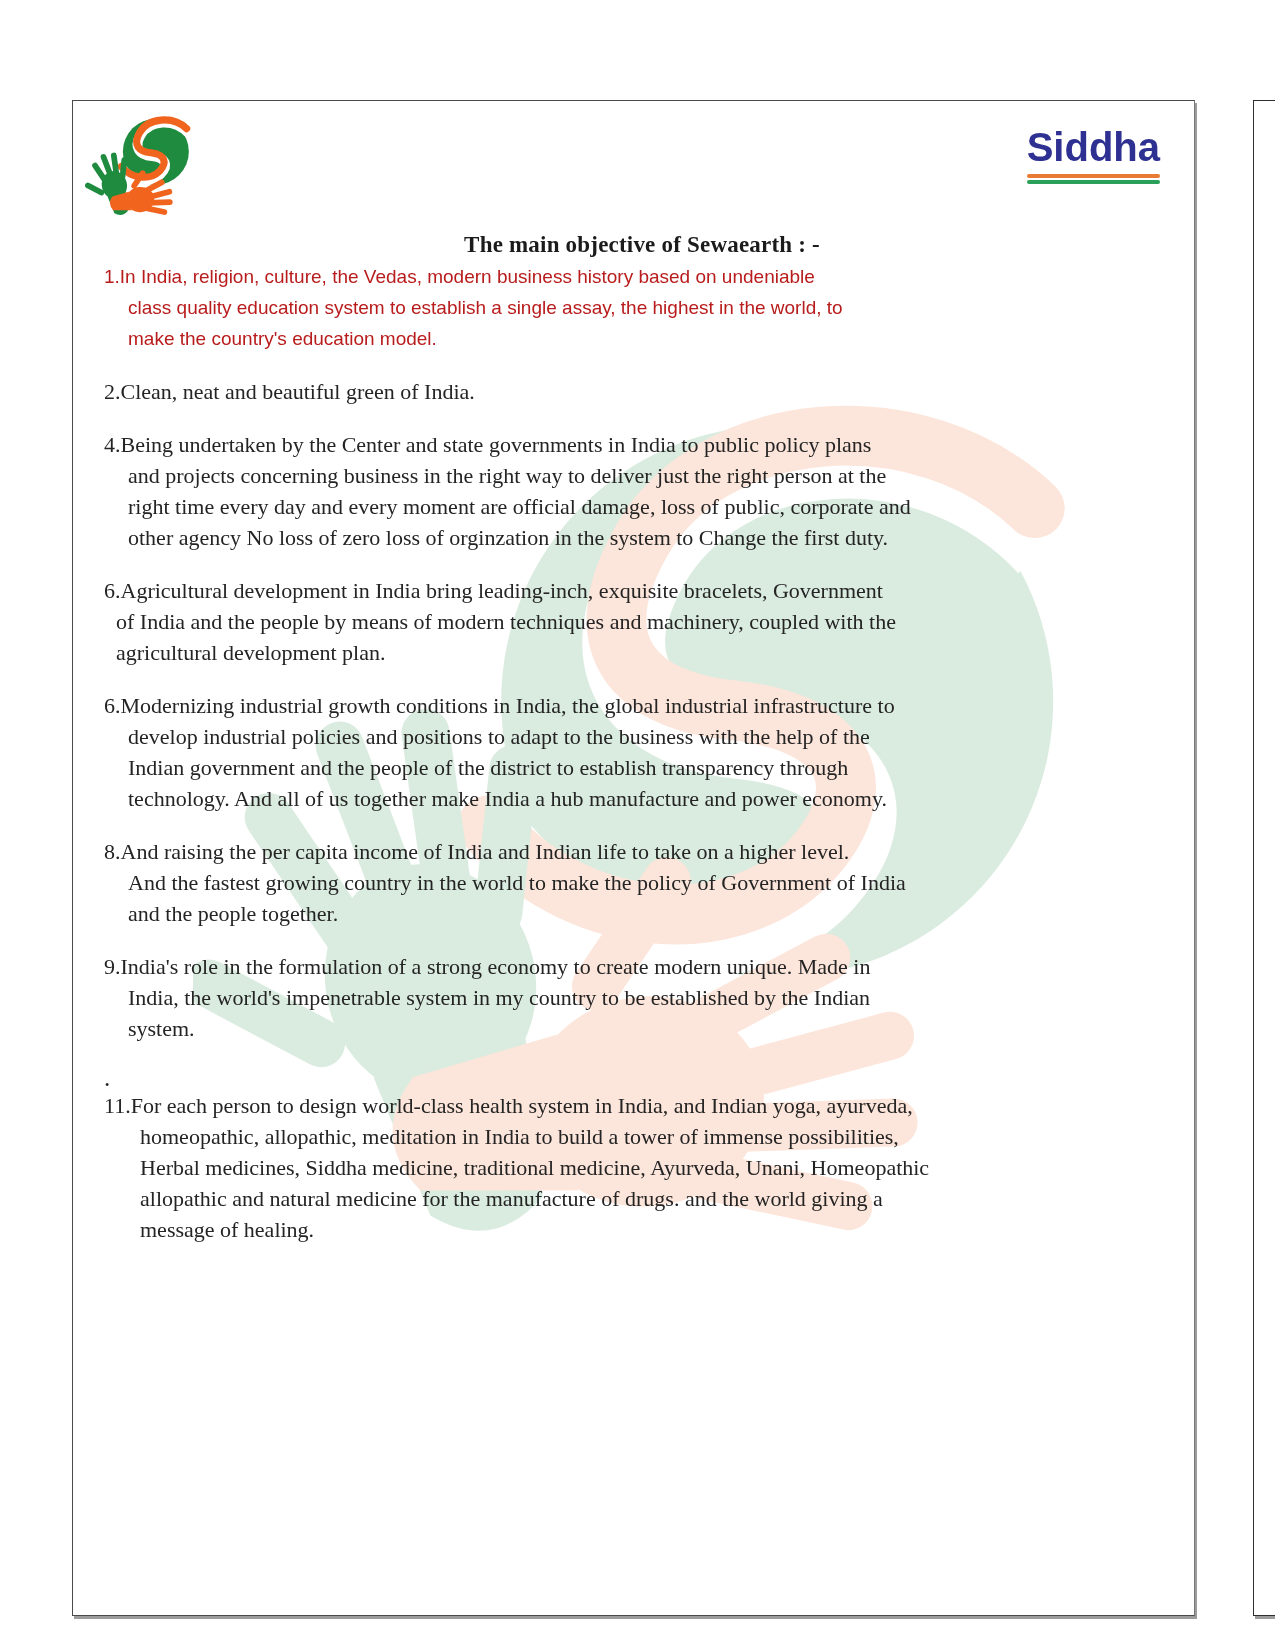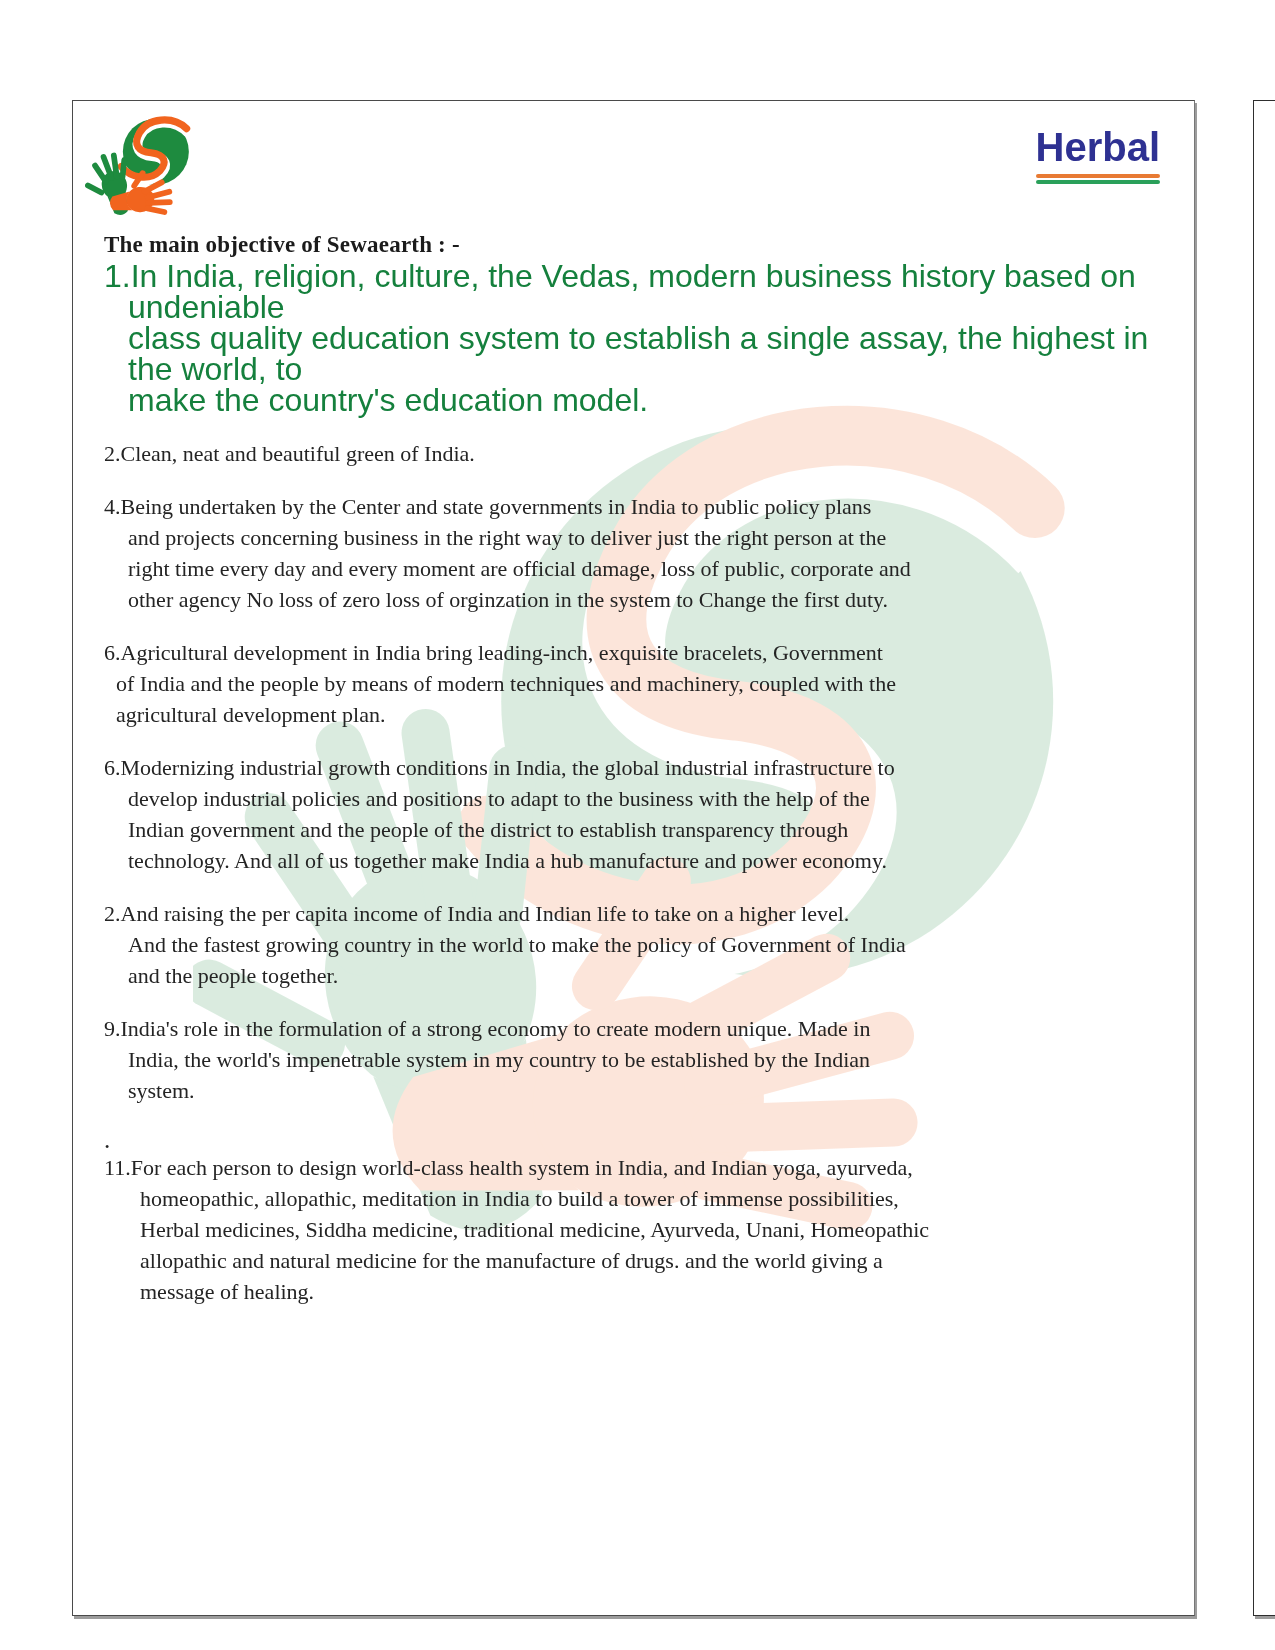--- a/index.html
+++ b/index.html
@@ -27,25 +27,25 @@
   .object-label{font-family:"Liberation Sans",sans-serif;font-weight:bold;
         font-size:40px;line-height:48px;color:var(--navy);letter-spacing:0px;}
   .object-underline{margin-top:3px;}
   .bar{height:4px;border-radius:2px;}
   .bar-orange{background:var(--flag-orange);}
   .bar-gap{height:2px;background:#fff;}
   .bar-green{background:var(--flag-green);}
 
   .content{position:relative;padding:130px 14px 0 31px;z-index:2;}
   .doc-heading{font-weight:bold;font-size:23px;line-height:28px;color:#1b1b1b;
-        margin-bottom:2px;letter-spacing:0.2px;}
+        margin-bottom:2px;letter-spacing:0.2px;text-align:center;}
 
   .obj-item{font-size:22px;line-height:31px;color:#242424;white-space:pre-line;
         margin-bottom:22px;padding-left:24px;text-indent:-24px;max-width:1085px;}
-  .obj-item.font-sans{font-family:"Liberation Sans",sans-serif;font-size:32px;color:#15803d;}
+  .obj-item.font-sans{font-family:"Liberation Sans",sans-serif;font-size:19px;color:#b91c1c;}
   .obj-item.hang-sm{padding-left:12px;text-indent:-12px;}
   .obj-item.hang-lg{padding-left:36px;text-indent:-36px;}
   .stray-period{font-size:25px;line-height:24px;color:#242424;margin:0 0 0 0;}
 
   .lg-green{fill:var(--logo-green);}
   .lg-white-stroke{stroke:#ffffff;stroke-width:18;fill:none;}
   .lg-orange-stroke{stroke:var(--logo-orange);stroke-width:13;fill:none;stroke-linecap:round;}
   .hand-green{fill:var(--logo-green);}
   .hand-orange{fill:var(--logo-orange);}
 </style>
@@ -80,21 +80,21 @@
             <path class="lg-orange-stroke" d="M183,32 C158,8 112,12 97,40 C85,62 96,74 118,76 C144,79 148,94 134,109 C116,127 82,123 64,101"></path>
             <use class="hand-green" href="#hand-shape" transform="translate(5,60) rotate(-14 50 78) scale(0.95)"></use>
             <use class="hand-orange" href="#hand-shape" transform="translate(45,86) rotate(82 50 78) scale(0.95)"></use>
           </g>
         </defs>
         <use href="#logo-group"></use>
       </svg>
     </div>
 
     <div class="object-wrap">
-      <div class="object-label">Herbal</div>
+      <div class="object-label">Siddha</div>
       <div class="object-underline">
         <div class="bar bar-orange"></div>
         <div class="bar-gap"></div>
         <div class="bar bar-green"></div>
       </div>
     </div>
 
     <div class="content">
       <div class="doc-heading">The main objective of Sewaearth : -</div>
 
@@ -107,21 +107,21 @@
 and projects concerning business in the right way to deliver just the right person at the
 right time every day and every moment are official damage, loss of public, corporate and
 other agency No loss of zero loss of orginzation in the system to Change the first duty.</div>
         <div class="obj-item hang-sm">6.Agricultural development in India bring leading-inch, exquisite bracelets, Government
 of India and the people by means of modern techniques and machinery, coupled with the
 agricultural development plan.</div>
         <div class="obj-item">6.Modernizing industrial growth conditions in India, the global industrial infrastructure to
 develop industrial policies and positions to adapt to the business with the help of the
 Indian government and the people of the district to establish transparency through
 technology. And all of us together make India a hub manufacture and power economy.</div>
-        <div class="obj-item">2.And raising the per capita income of India and Indian life to take on a higher level.
+        <div class="obj-item">8.And raising the per capita income of India and Indian life to take on a higher level.
 And the fastest growing country in the world to make the policy of Government of India
 and the people together.</div>
         <div class="obj-item">9.India's role in the formulation of a strong economy to create modern unique. Made in
 India, the world's impenetrable system in my country to be established by the Indian
 system.</div>
         <div class="stray-period">.</div>
         <div class="obj-item hang-lg">11.For each person to design world-class health system in India, and Indian yoga, ayurveda,
 homeopathic, allopathic, meditation in India to build a tower of immense possibilities,
 Herbal medicines, Siddha medicine, traditional medicine, Ayurveda, Unani, Homeopathic
 allopathic and natural medicine for the manufacture of drugs. and the world giving a

